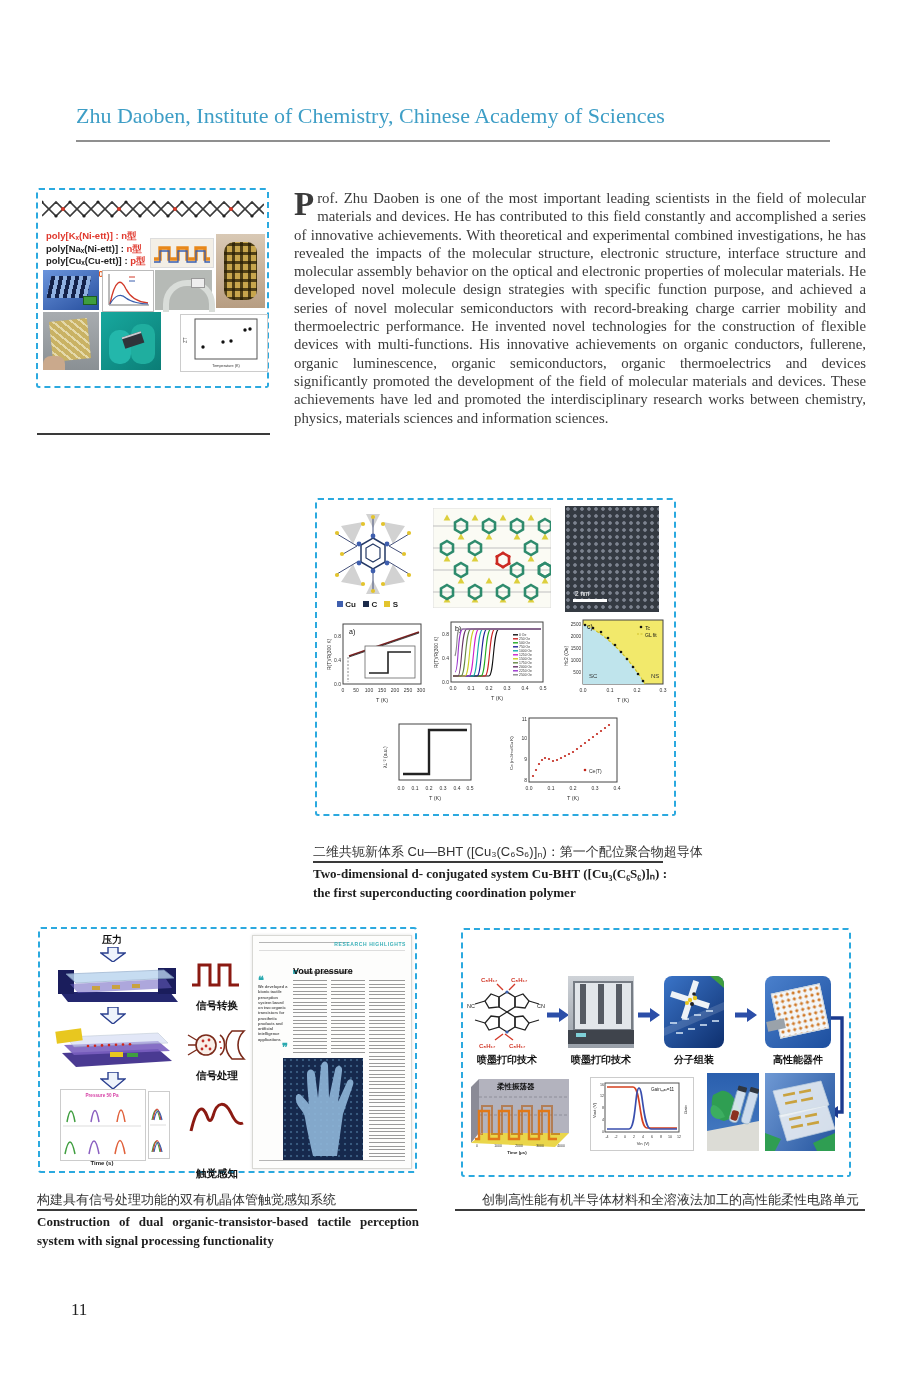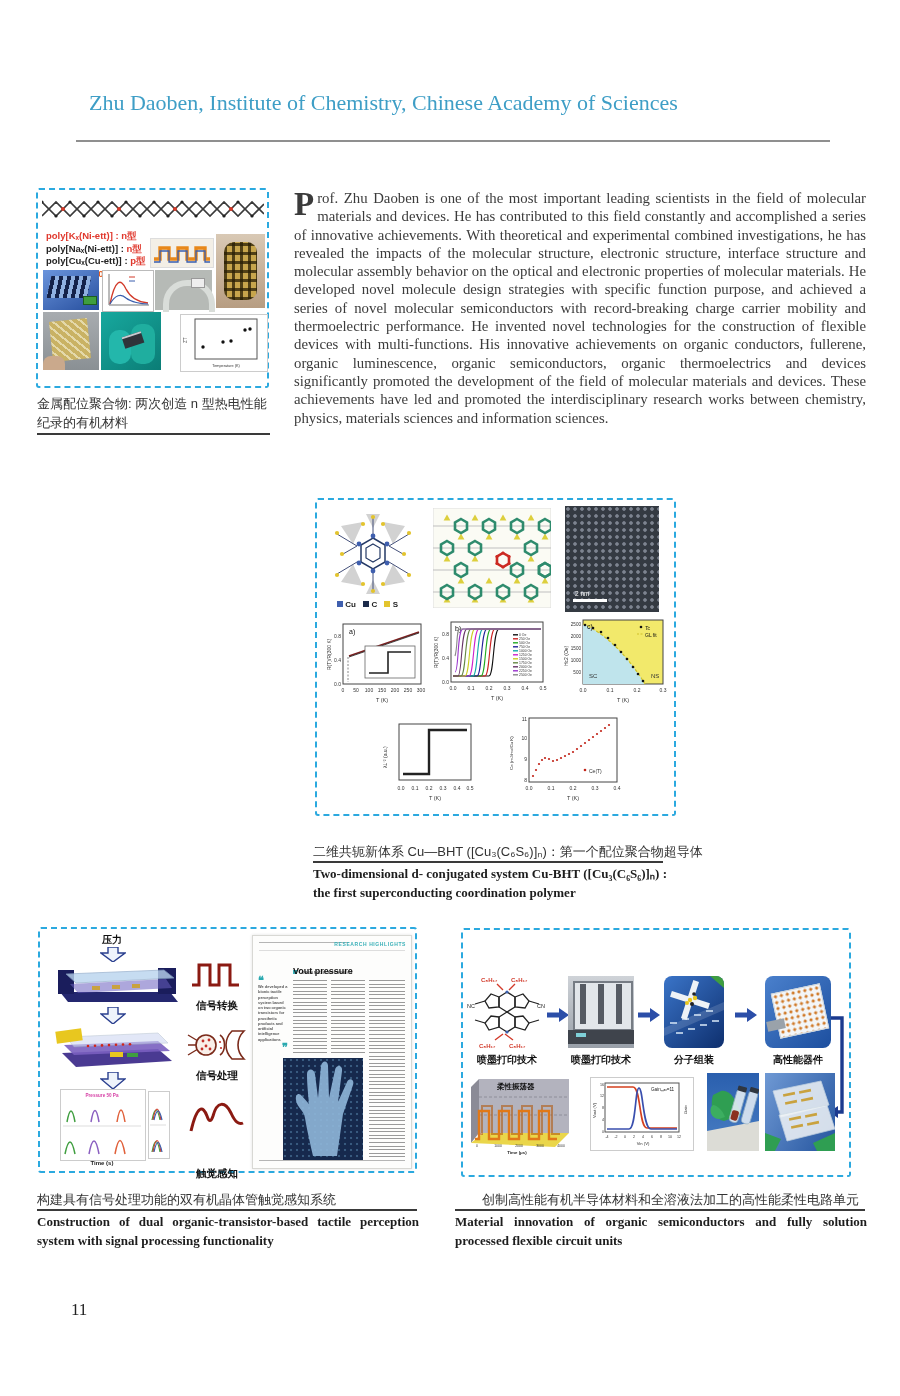--- a/index.html
+++ b/index.html
@@ -31,21 +31,21 @@
        background-size:6px 6px;}
   svg text{font-family:"Liberation Sans",sans-serif;}
   .pgnum{font:17px "Liberation Serif",serif;color:#222;}
 </style>
 </head>
 <body>
 
 <div id="page">
 
 
-  <div class="abs title" style="left:76px;top:90px;width:740px;margin-left:13px;">Zhu Daoben, Institute of Chemistry, Chinese Academy of Sciences</div>
+  <div class="abs title" style="left:76px;top:103px;width:740px;">Zhu Daoben, Institute of Chemistry, Chinese Academy of Sciences</div>
   <div class="abs" style="left:76px;top:140px;width:754px;height:2px;background:#8f8f8f;"></div>
 
   <div class="abs fig" style="left:36px;top:188px;width:233px;height:200px;">
 
     <svg class="abs" style="left:4px;top:4px;" width="222" height="30" viewBox="0 0 222 30">
       <polyline points="0,8 14,22 28,8 42,22 56,8 70,22 84,8 98,22 112,8 126,22 140,8 154,22 168,8 182,22 196,8 210,22 222,10" fill="none" stroke="#3a3a3a" stroke-width="1.6"></polyline>
       <polyline points="0,22 14,8 28,22 42,8 56,22 70,8 84,22 98,8 112,22 126,8 140,22 154,8 168,22 182,8 196,22 210,8 222,20" fill="none" stroke="#3a3a3a" stroke-width="1.6"></polyline>
       <g fill="#222">
         <circle cx="0" cy="8" r="1.6"></circle>
           <circle cx="28" cy="8" r="1.6"></circle>
@@ -138,21 +138,20 @@
             <circle cx="50" cy="26" r="1.7"></circle>
           <circle cx="64" cy="15" r="1.7"></circle>
             <circle cx="69" cy="14" r="1.7"></circle>
         </g>
         <text x="6" y="28" font-size="4.5" fill="#333" transform="rotate(-90 6 28)">ZT</text>
         <text x="45" y="52" font-size="3.8" fill="#333" text-anchor="middle">Temperature (K)</text>
       </svg>
     </div>
   </div>
 
-  <div class="abs zh" style="left:37px;top:395px;width:240px;">金属配位聚合物: 两次创造 n 型热电性能纪录的有机材料</div>
   <div class="abs caprule" style="left:37px;top:433px;width:233px;"></div>
 
   <div class="abs bio" style="left:294px;top:189px;width:572px;">
     <span class="dropcap">P</span><span>rof. Zhu Daoben is one of the most important leading scientists in the field of molecular materials and devices. He has contributed to this field constantly and accomplished a series of innovative achievements. With theoretical and experimental combined investigations, he has revealed the impacts of the molecular structure, electronic structure, interface structure and molecular assembly behavior on the optical and electronic properties of molecular materials. He developed novel molecule design strategies with specific function purpose, and achieved a series of novel molecular semiconductors with record-breaking charge carrier mobility and thermoelectric performance. He invented novel technologies for the construction of flexible devices with multi-functions. His innovative achievements on organic conductors, fullerene, organic luminescence, organic semiconductors, organic thermoelectrics and devices significantly promoted the development of the field of molecular materials and devices. These achievements have led and promoted the interdisciplinary research works between chemistry, physics, materials sciences and information sciences.</span>
   </div>
 
   <div class="abs fig" style="left:315px;top:498px;width:361px;height:318px;">
 
     <svg class="abs" style="left:10px;top:10px;" width="92" height="88" viewBox="0 0 92 88">
       <g fill="#d2d2d2">
@@ -774,16 +773,15 @@
       </svg>
     </div>
   </div>
 
   <div class="abs zh" style="left:37px;top:1191px;width:382px;white-space:nowrap;">构建具有信号处理功能的双有机晶体管触觉感知系统</div>
   <div class="abs caprule" style="left:37px;top:1209px;width:380px;"></div>
   <div class="abs en" style="left:37px;top:1213px;width:382px;">Construction of dual organic-transistor-based tactile perception system with signal processing functionality</div>
 
   <div class="abs zh" style="left:455px;top:1191px;width:412px;white-space:nowrap;margin-left:27px;">创制高性能有机半导体材料和全溶液法加工的高性能柔性电路单元</div>
   <div class="abs caprule" style="left:455px;top:1209px;width:410px;"></div>
-  <div class="abs en" style="left:455px;top:1213px;width:412px;">Material innovation of organic semiconductors and fully solution processed flexible circuit units</div>
 
   <div class="abs pgnum" style="left:71px;top:1300px;">11</div>
 </div>
 
 </body></html>

